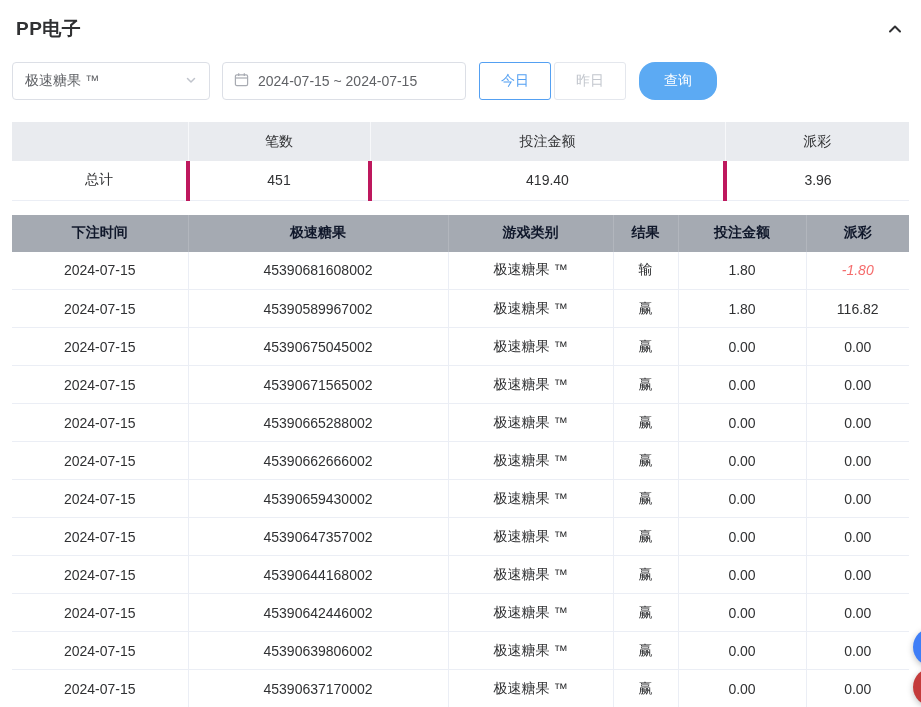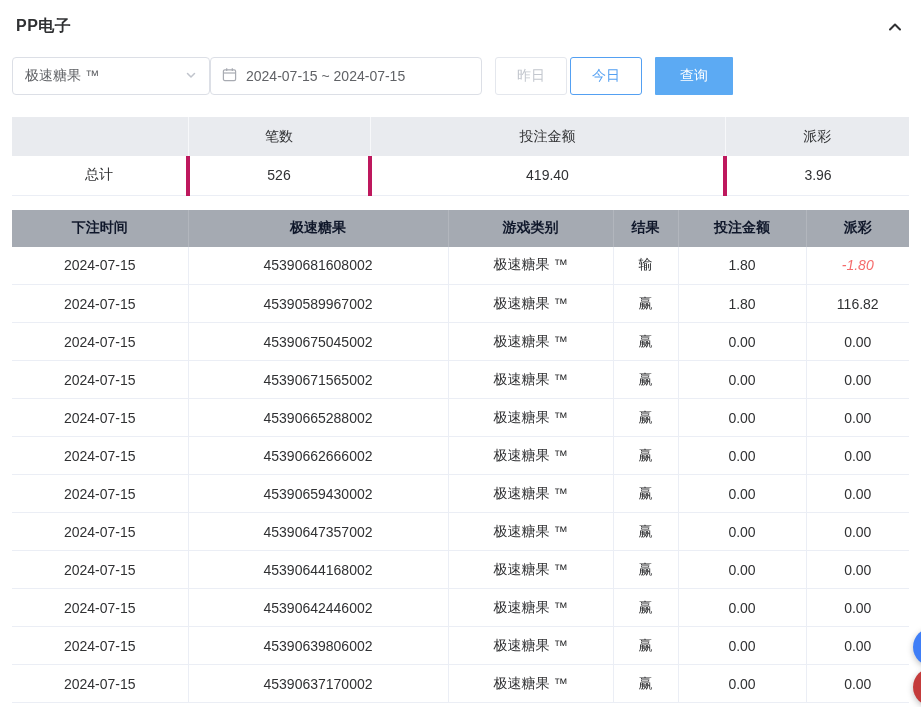--- a/index.html
+++ b/index.html
@@ -12,49 +12,49 @@
     position:relative;
     overflow:hidden;
   }
   .page { padding:0 12px; }
 
   
   .panel-header {
     display:flex; justify-content:space-between; align-items:center;
     padding:16px 6px 6px 4px;
   }
-  .panel-title { font-size:16px; font-weight:bold; margin:0; letter-spacing:.5px; }
+  .panel-title { font-size:19px; font-weight:bold; margin:0; letter-spacing:.5px; }
   .chevron-btn { cursor:pointer; display:flex; align-items:center; }
 
   
   .filter-row { display:flex; align-items:center; margin-top:14px; }
   .select-box {
     width:198px; height:38px;
     border:1px solid #dcdfe6; border-radius:4px;
     display:flex; align-items:center; justify-content:space-between;
     padding:0 12px; font-size:14px; color:#606266; cursor:pointer; background:#fff;
   }
   .date-box {
-    width:272px; height:38px;
+    width:244px; height:38px;
     border:1px solid #dcdfe6; border-radius:4px;
     display:flex; align-items:center; gap:9px;
-    padding:0 11px; margin-left:0;
+    padding:0 11px; margin-left:12px;
     font-size:14px; color:#606266; cursor:pointer; background:#fff;
   }
   .quick-group { display:flex; margin-left:10px; }
   .quick-btn {
     height:38px; padding:0 21px;
     background:#fff; border:1px solid #e4e7ed; border-radius:3px;
     color:#c3c7ce; font-size:14px; cursor:pointer; margin-left:3px;
     font-family:inherit;
   }
   .quick-btn.active { border-color:#54a0f2; color:#54a0f2; }
   .search-btn {
     height:38px; width:78px; margin-left:13px;
-    background:#5caaf3; color:#fff; border:none; border-radius:1px;
+    background:#5caaf3; color:#fff; border:none; border-radius:16px;
     font-size:14px; cursor:pointer; font-family:inherit;
   }
 
   
   table { border-collapse:collapse; width:897px; font-size:14px; table-layout:fixed; }
 
   .summary-table { margin-top:22px; }
   .summary-table th {
     background:#e9ebef; height:39px; font-weight:normal;
     text-align:center; border-right:1px solid #f7f8fa; color:#303133;
@@ -119,22 +119,22 @@
             <rect x="1.5" y="3" width="13" height="11.5" rx="1.5" fill="none" stroke="#a8abb2" stroke-width="1.3"></rect>
             <line x1="1.5" y1="6.4" x2="14.5" y2="6.4" stroke="#a8abb2" stroke-width="1.3"></line>
             <line x1="5" y1="1.3" x2="5" y2="4.2" stroke="#a8abb2" stroke-width="1.3"></line>
             <line x1="11" y1="1.3" x2="11" y2="4.2" stroke="#a8abb2" stroke-width="1.3"></line>
           </svg>
       </span>
       <span>2024-07-15 ~ 2024-07-15</span>
     </div>
 
     <div class="quick-group">
+      <button class="quick-btn active">今日</button>
       <button class="quick-btn">昨日</button>
-      <button class="quick-btn active">今日</button>
     </div>
 
     <button class="search-btn">查询</button>
   </div>
 
   <table class="summary-table">
     <colgroup>
         <col style="width:176px">
         <col style="width:182px">
         <col style="width:355px">
@@ -144,21 +144,21 @@
       <tr>
         <th></th>
         <th>笔数</th>
         <th>投注金额</th>
         <th>派彩</th>
       </tr>
     </thead>
     <tbody>
       <tr>
         <td>总计</td>
-        <td>526</td>
+        <td>451</td>
         <td>419.40</td>
         <td>3.96</td>
       </tr>
     </tbody>
   </table>
 
   <table class="records-table">
     <colgroup>
         <col style="width:176px">
         <col style="width:260px">

